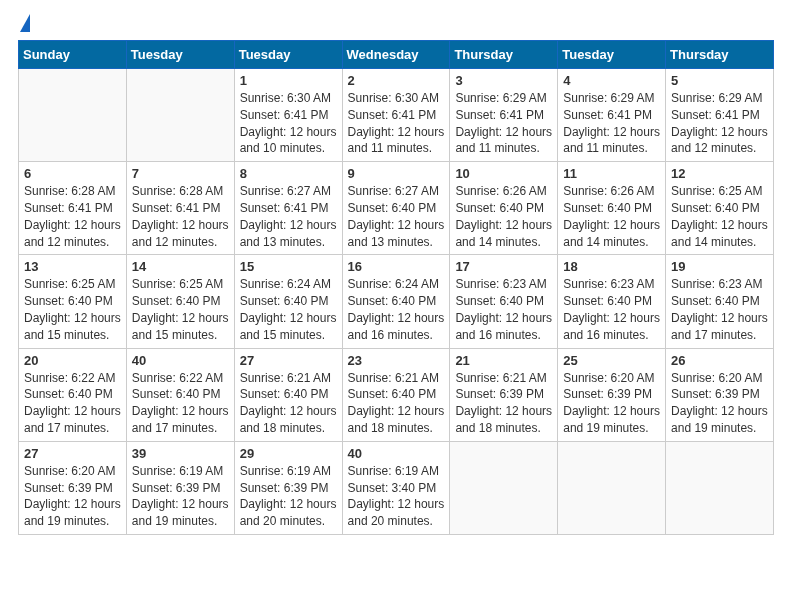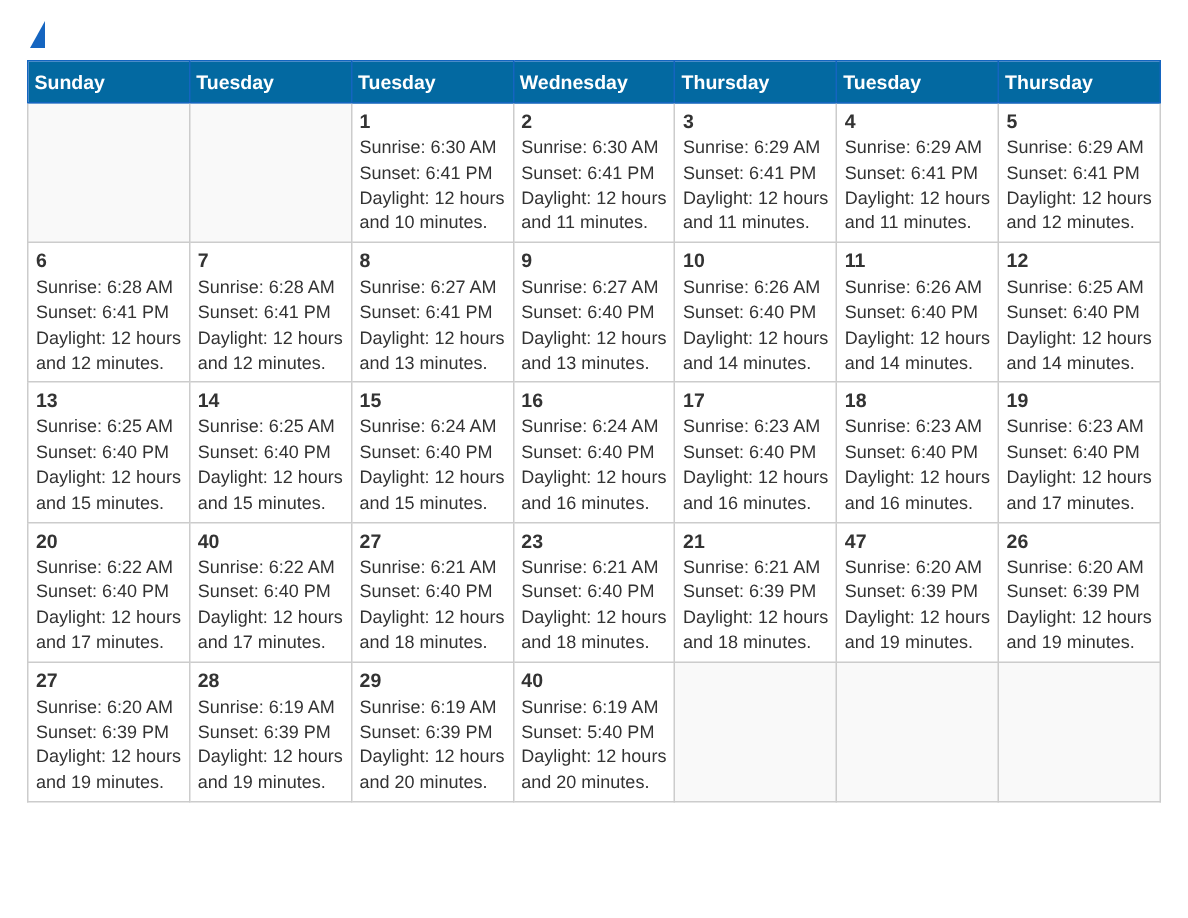--- a/index.html
+++ b/index.html
@@ -285,55 +285,55 @@
 Sunset: 6:40 PM
 Daylight: 12 hours and 18 minutes.</div>
           </td>
           <td>
             <span class="day-number">21</span>
             <div class="day-info">Sunrise: 6:21 AM
 Sunset: 6:39 PM
 Daylight: 12 hours and 18 minutes.</div>
           </td>
           <td>
-            <span class="day-number">47</span>
+            <span class="day-number">25</span>
             <div class="day-info">Sunrise: 6:20 AM
 Sunset: 6:39 PM
 Daylight: 12 hours and 19 minutes.</div>
           </td>
           <td>
             <span class="day-number">26</span>
             <div class="day-info">Sunrise: 6:20 AM
 Sunset: 6:39 PM
 Daylight: 12 hours and 19 minutes.</div>
           </td>
         </tr>
         <tr>
           <td>
             <span class="day-number">27</span>
             <div class="day-info">Sunrise: 6:20 AM
 Sunset: 6:39 PM
 Daylight: 12 hours and 19 minutes.</div>
           </td>
           <td>
-            <span class="day-number">28</span>
+            <span class="day-number">39</span>
             <div class="day-info">Sunrise: 6:19 AM
 Sunset: 6:39 PM
 Daylight: 12 hours and 19 minutes.</div>
           </td>
           <td>
             <span class="day-number">29</span>
             <div class="day-info">Sunrise: 6:19 AM
 Sunset: 6:39 PM
 Daylight: 12 hours and 20 minutes.</div>
           </td>
           <td>
             <span class="day-number">40</span>
             <div class="day-info">Sunrise: 6:19 AM
-Sunset: 5:40 PM
+Sunset: 3:40 PM
 Daylight: 12 hours and 20 minutes.</div>
           </td>
           <td class="empty-cell"></td>
           <td class="empty-cell"></td>
           <td class="empty-cell"></td>
         </tr>
       </tbody>
   </table>
 </div>
 

